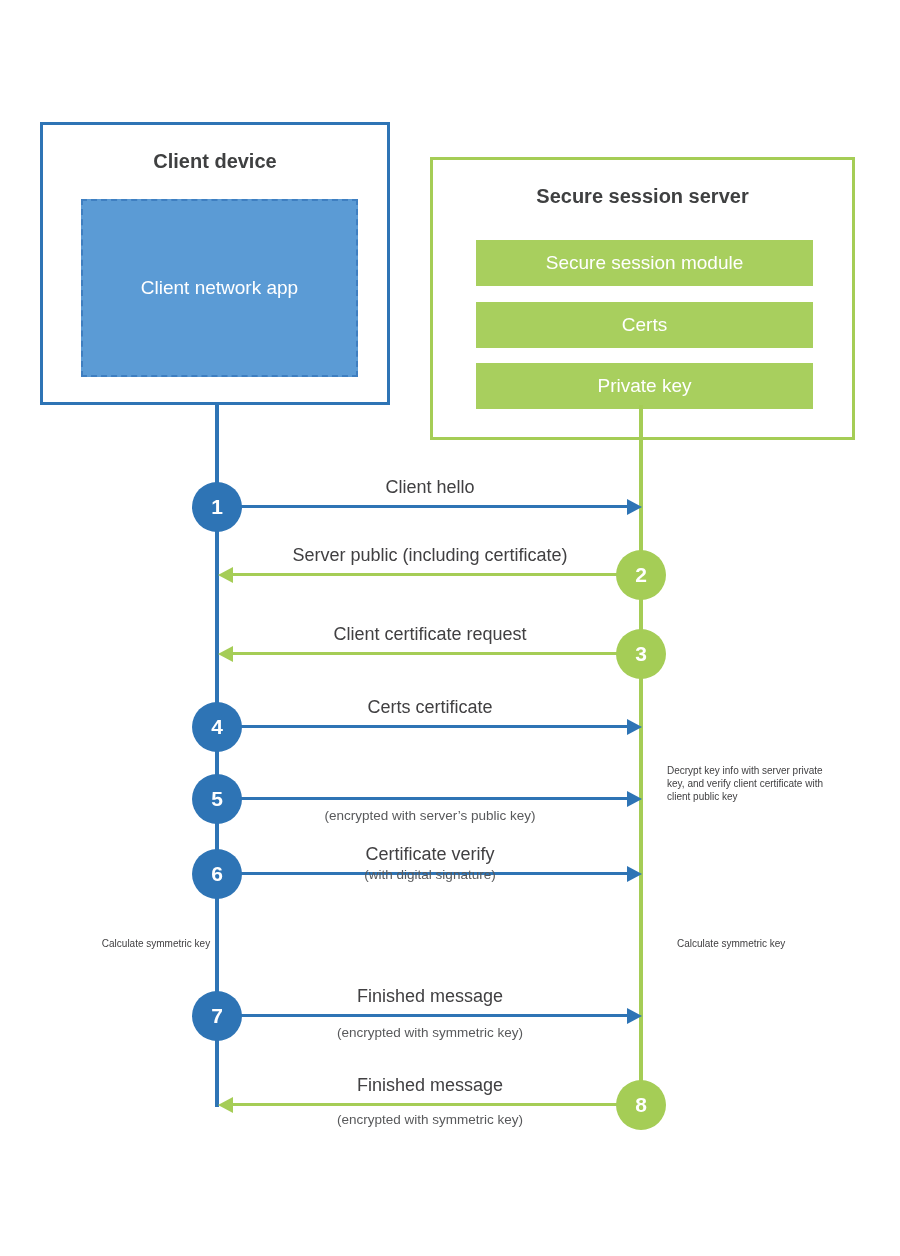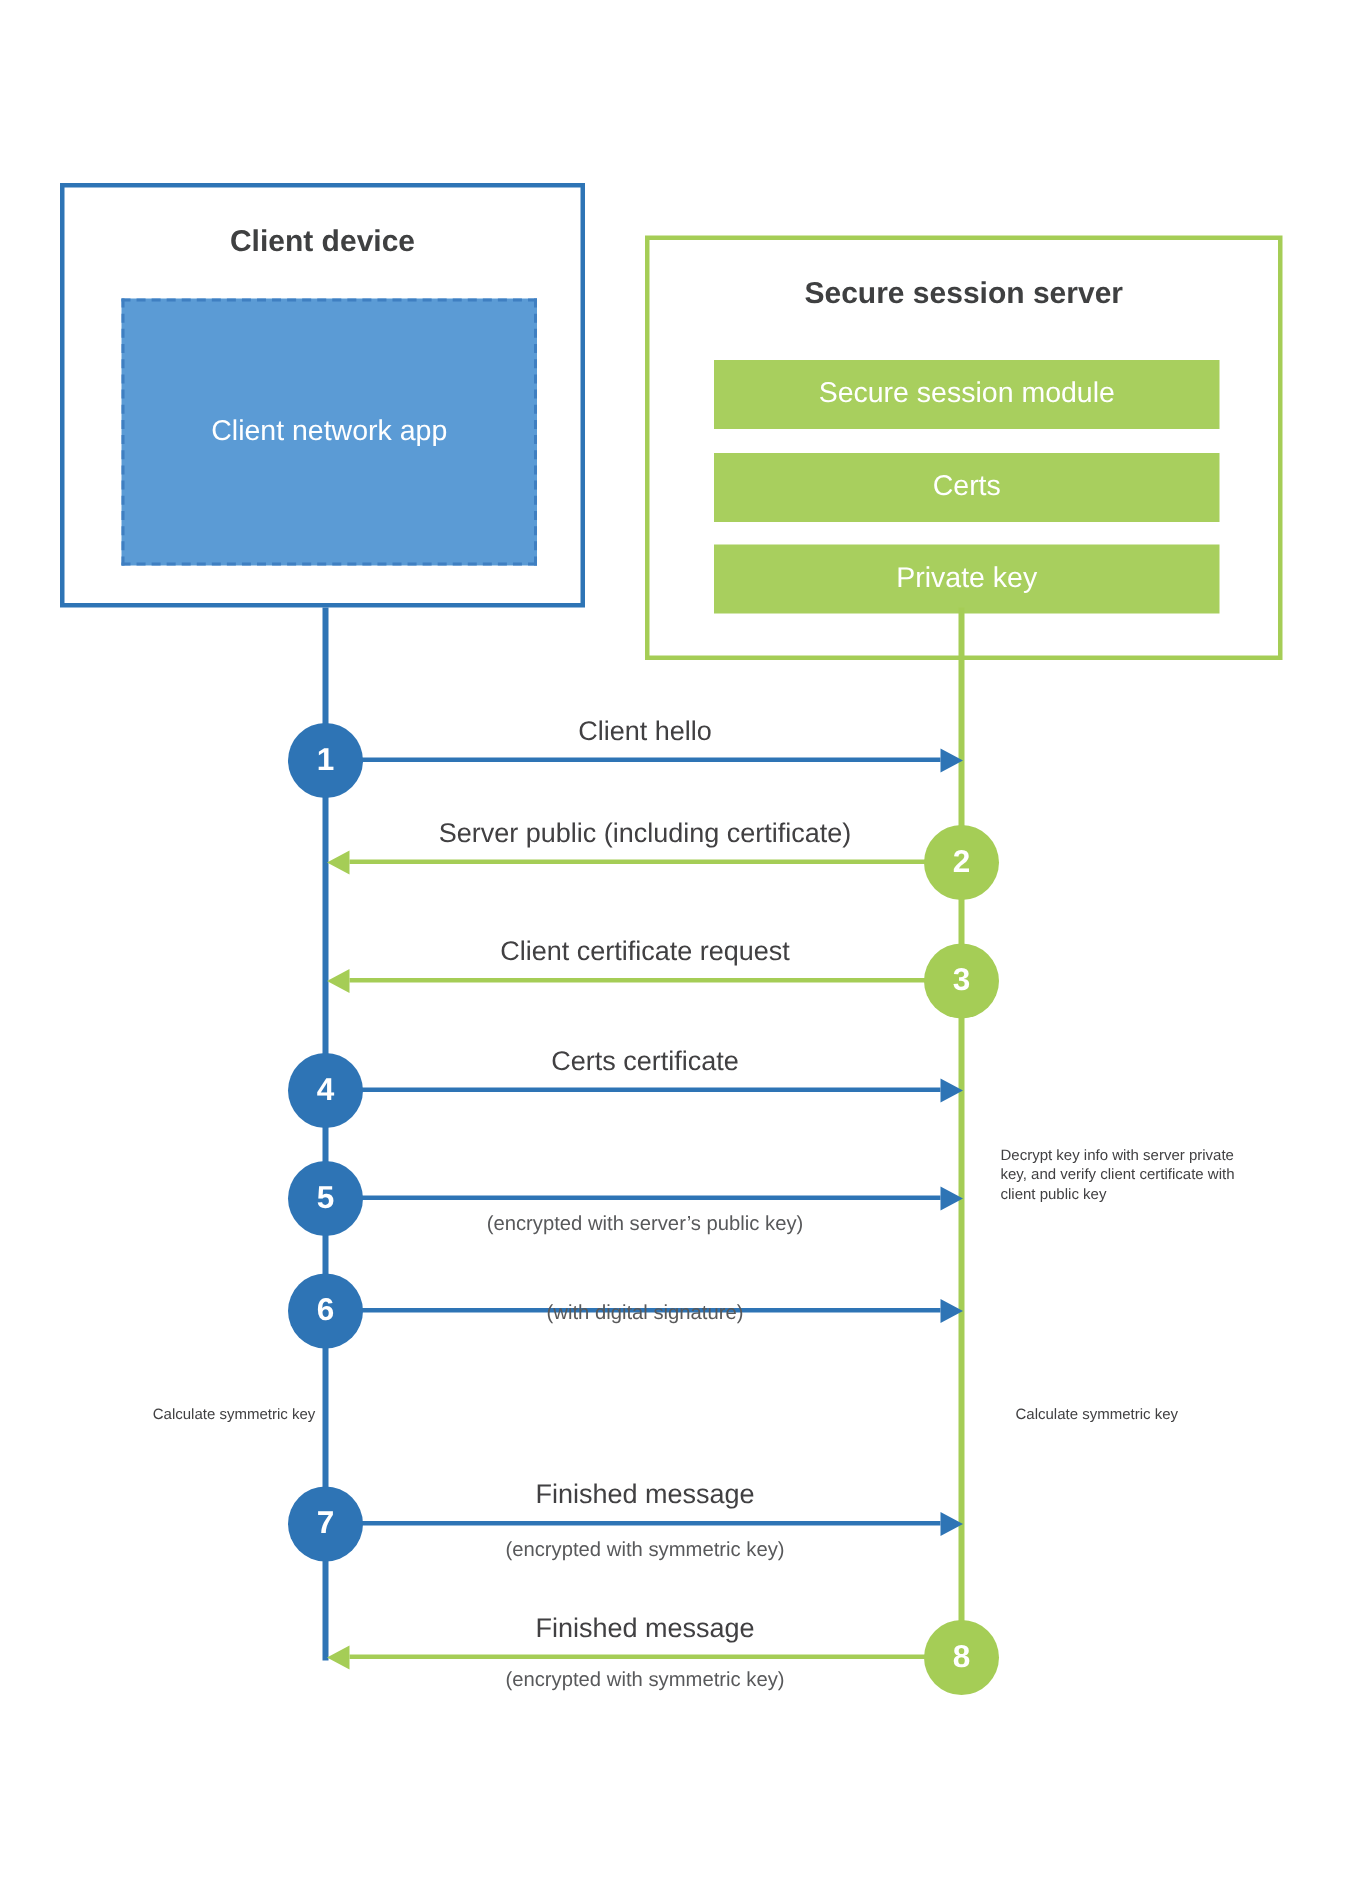--- a/index.html
+++ b/index.html
@@ -93,20 +93,21 @@
   <div class="abs arrow-line blue-bg" style="left:219px;top:725px;width:408px;"></div>
   <div class="abs head-right" style="left:627px;top:719px;"></div>
   <div class="abs num-circle blue-bg" style="left:192px;top:702px;">4</div>
 
   <div class="abs arrow-line blue-bg" style="left:219px;top:797px;width:408px;"></div>
   <div class="abs head-right" style="left:627px;top:791px;"></div>
   <div class="abs num-circle blue-bg" style="left:192px;top:774px;">5</div>
   <div class="abs msg-sub" style="top:808px;">(encrypted with server’s public key)</div>
   <div class="abs side-note" style="left:667px;top:764px;width:165px;">Decrypt key info with server private key, and verify client certificate with client public key</div>
 
+  <div class="abs msg-label" style="top:844px;">Certificate verify</div>
   <div class="abs arrow-line blue-bg" style="left:219px;top:872px;width:408px;"></div>
   <div class="abs head-right" style="left:627px;top:866px;"></div>
   <div class="abs num-circle blue-bg" style="left:192px;top:849px;">6</div>
   <div class="abs msg-sub" style="top:867px;">(with digital signature)</div>
 
   <div class="abs side-note" style="left:96px;top:937px;width:120px;text-align:center;">Calculate symmetric key</div>
   <div class="abs side-note" style="left:677px;top:937px;width:110px;">Calculate symmetric key</div>
 
   <div class="abs msg-label" style="top:986px;">Finished message</div>
   <div class="abs arrow-line blue-bg" style="left:219px;top:1014px;width:408px;"></div>

